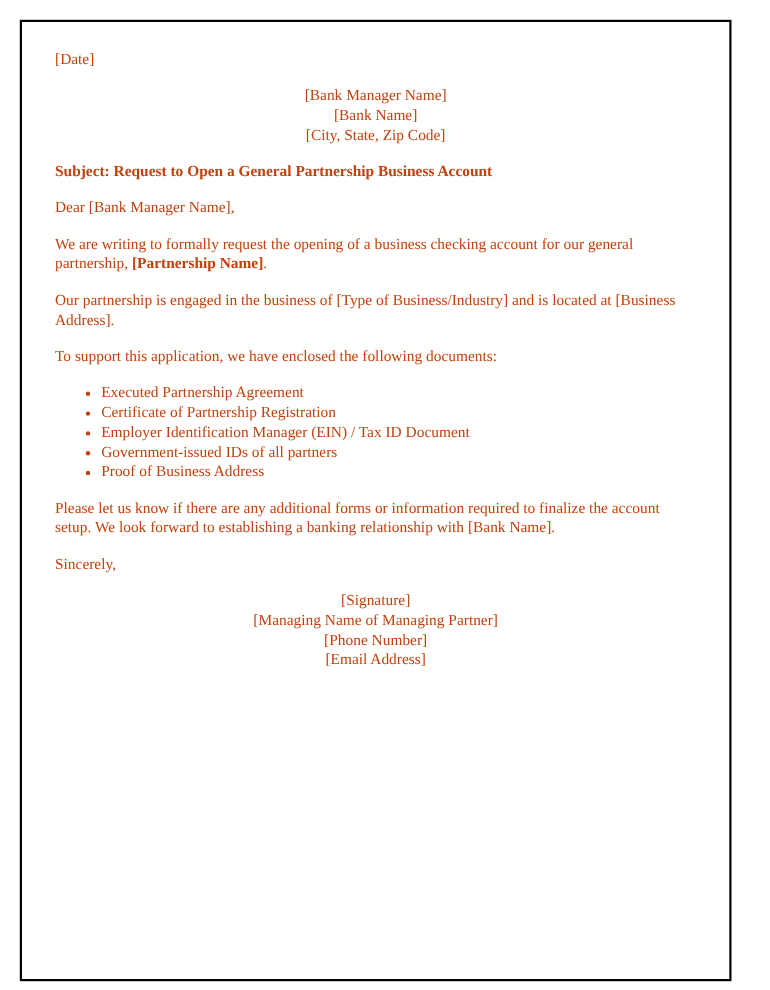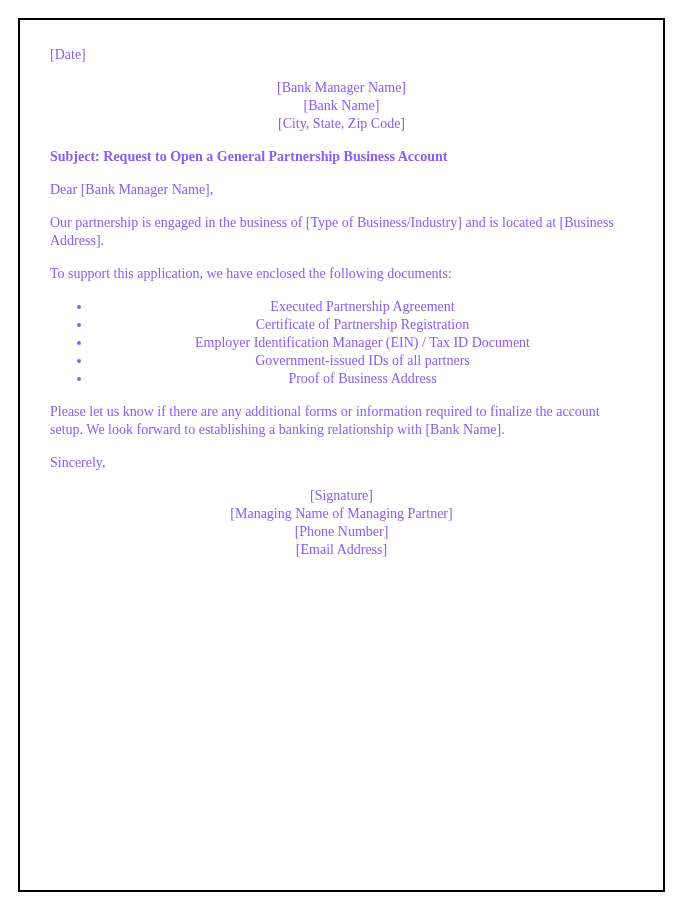--- a/index.html
+++ b/index.html
@@ -16,51 +16,52 @@
     width: 647px;
     height: 874px;
     border: 2px solid #000000;
     background: #ffffff;
   }
   .content {
     padding: 26px 30px;
     width: 100%;
     font-size: 14px;
     line-height: 18px;
-    color: #8b5cf6;
+    color: #c2410c;
   }
   p, ul { margin: 0 0 15px 0; }
   .tight p { margin: 0; }
   .tight { margin-bottom: 15px; text-align: center; }
   .subject { font-weight: bold; margin-top: 12px; }
   ul {
     padding-left: 42px;
     list-style-type: disc;
   }
-  li { line-height: 18px; text-align: center; }
+  li { line-height: 18px; }
   strong { font-weight: bold; }
 </style>
 </head>
 <body>
 
 <div class="page">
   <div class="content">
 
     <p>[Date]</p>
 
     <div class="tight">
       <p>[Bank Manager Name]</p>
       <p>[Bank Name]</p>
       <p>[City, State, Zip Code]</p>
     </div>
 
     <p class="subject">Subject: Request to Open a General Partnership Business Account</p>
 
     <p>Dear [Bank Manager Name],</p>
 
+    <p><span>We are writing to formally request the opening of a business checking account for our general partnership, </span><strong>[Partnership Name]</strong><span>.</span></p>
 
     <p>Our partnership is engaged in the business of [Type of Business/Industry] and is located at [Business Address].</p>
 
     <p>To support this application, we have enclosed the following documents:</p>
 
     <ul>
       <li>Executed Partnership Agreement</li>
       <li>Certificate of Partnership Registration</li>
       <li>Employer Identification Manager (EIN) / Tax ID Document</li>
       <li>Government-issued IDs of all partners</li>

